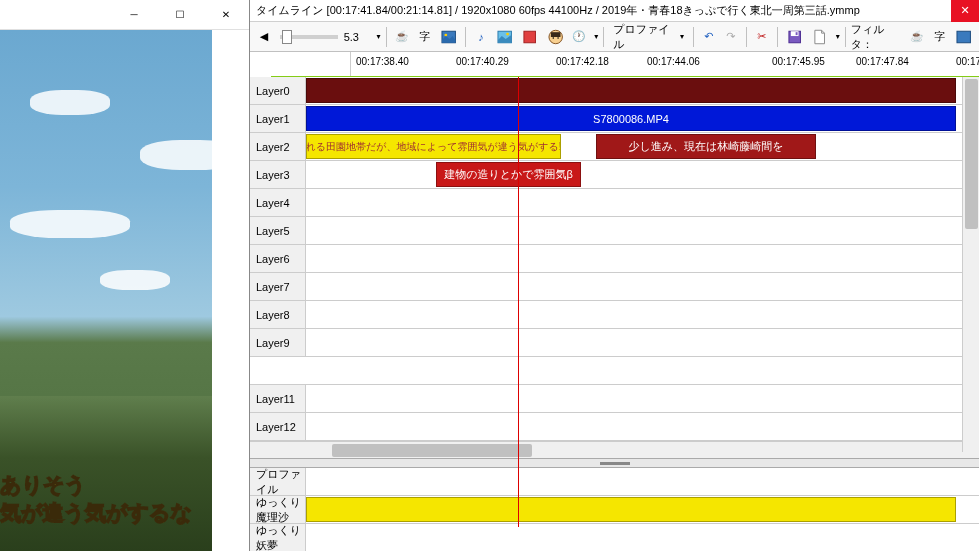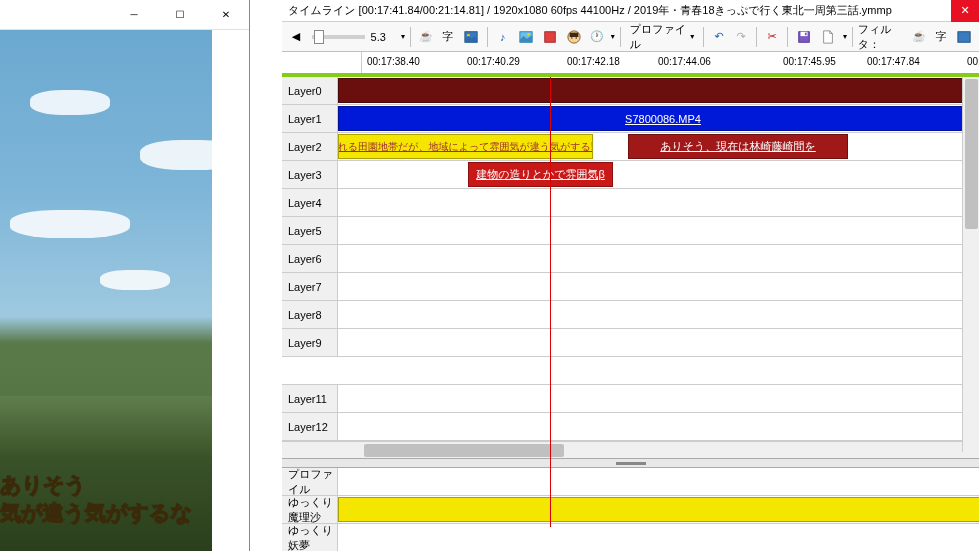--- a/index.html
+++ b/index.html
@@ -4,40 +4,40 @@
 <style>
 * { margin: 0; padding: 0; box-sizing: border-box; font-family: "Meiryo", sans-serif; }
 body { width: 979px; height: 551px; overflow: hidden; background: #fff; display: flex; }
 .preview-pane { width: 249px; height: 551px; position: relative; background: #fff; }
 .preview-titlebar { height: 30px; background: #fff; display: flex; justify-content: flex-end; align-items: center; border-bottom: 1px solid #e0e0e0; }
 .titlebar-btn { width: 46px; height: 30px; display: flex; align-items: center; justify-content: center; font-size: 10px; }
 .preview-content { width: 212px; height: 521px; background: linear-gradient(180deg, #6ba8d0 0%, #7db5d8 30%, #9ec9e0 55%, #5a7a4a 60%, #4a6a3a 100%); position: relative; overflow: hidden; }
 .cloud { position: absolute; background: rgba(255,255,255,0.85); border-radius: 40%; }
 .treeline { position: absolute; left: 0; right: 0; bottom: 0; height: 155px; background: linear-gradient(180deg, rgba(100,130,80,0.7) 0%, #3a5228 40%, #2a3f1c 100%); }
 .subtitle-text { position: absolute; left: 0; bottom: 25px; font-size: 21px; font-weight: bold; color: #ffe84a; -webkit-text-stroke: 1.5px #3a2a0a; line-height: 1.3; white-space: nowrap; }
-.timeline-pane { flex: 1; height: 551px; display: flex; flex-direction: column; border-left: 1px solid #888; padding-left: 32px; }
+.timeline-pane { flex: 1; height: 551px; display: flex; flex-direction: column; border-left: 1px solid #888; }
 .timeline-title { height: 22px; background: #fff; display: flex; align-items: center; justify-content: space-between; font-size: 11px; padding-left: 6px; border-bottom: 1px solid #d0d0d0; }
 .timeline-close { width: 28px; height: 22px; background: #e81123; color: #fff; display: flex; align-items: center; justify-content: center; font-size: 11px; }
 .toolbar { height: 30px; background: #f8f8f8; border-bottom: 1px solid #c0c0c0; display: flex; align-items: center; padding: 0 4px; gap: 2px; font-size: 11px; }
 .toolbar-sep { width: 1px; height: 20px; background: #c0c0c0; margin: 0 3px; }
 .toolbar-btn { height: 22px; padding: 0 4px; display: flex; align-items: center; justify-content: center; border-radius: 2px; min-width: 20px; }
 .slider-track { width: 60px; height: 4px; background: #d0d0d0; position: relative; margin: 0 4px; }
 .slider-thumb { position: absolute; left: 2px; top: -5px; width: 10px; height: 14px; background: #fff; border: 1px solid #888; }
 .dropdown-arrow { font-size: 8px; margin-left: 2px; }
-.ruler { height: 25px; background: #fff; border-bottom: 4px solid #84cc16; position: relative; display: flex; }
+.ruler { height: 25px; background: #fff; border-bottom: 1px solid #84cc16; position: relative; display: flex; margin-left: 21px; }
 .ruler-spacer { width: 80px; border-right: 1px solid #ccc; flex-shrink: 0; }
 .ruler-ticks { flex: 1; position: relative; font-size: 10px; overflow: hidden; }
 .ruler-label { position: absolute; top: 4px; white-space: nowrap; }
 .playhead { position: absolute; top: 0; width: 1px; background: #d00; height: 450px; z-index: 5; }
 .tracks-area { flex: 1; overflow: hidden; position: relative; display: flex; flex-direction: column; }
 .tracks-scroll { overflow: hidden; }
 .track-row { height: 28px; display: flex; border-bottom: 1px solid #ccc; background: #fff; position: relative; }
 .track-label { width: 56px; background: #f0f0f0; border-right: 1px solid #ccc; display: flex; align-items: center; padding-left: 6px; font-size: 11px; flex-shrink: 0; }
 .track-content { flex: 1; position: relative; overflow: hidden; }
-.clip { position: absolute; top: 1px; bottom: 1px; display: flex; align-items: center; justify-content: center; font-size: 11px; color: #fff; overflow: hidden; white-space: nowrap; border: 1px solid rgba(0,0,0,0.3); padding: 0 4px; text-decoration: underline; }
+.clip { position: absolute; top: 1px; bottom: 1px; display: flex; align-items: center; justify-content: center; font-size: 11px; color: #fff; overflow: hidden; white-space: nowrap; border: 1px solid rgba(0,0,0,0.3); padding: 0 4px; }
 .group-divider { height: 10px; background: #e8e8e8; border-top: 1px solid #aaa; border-bottom: 1px solid #aaa; display: flex; align-items: center; justify-content: center; }
 .drag-handle { width: 30px; height: 3px; background: #888; }
 .scrollbar-h { height: 17px; background: #f0f0f0; border-top: 1px solid #ccc; position: relative; }
 .scrollbar-thumb-h { position: absolute; left: 82px; top: 2px; height: 13px; width: 200px; background: #c0c0c0; border-radius: 2px; }
 .scrollbar-v { position: absolute; right: 0; top: 0; width: 17px; height: 375px; background: #f0f0f0; border-left: 1px solid #ccc; }
 .scrollbar-thumb-v { position: absolute; top: 2px; left: 2px; width: 13px; height: 150px; background: #c0c0c0; border-radius: 2px; }
 .icon-svg { width: 16px; height: 16px; }
 </style>
 </head>
 <body>
@@ -169,21 +169,21 @@
       <div class="track-row">
           <div class="track-label">Layer1</div>
           <div class="track-content">
             <div class="clip" style="left:0;width:650px;background:#0018d8">S7800086.MP4</div>
           </div>
         </div>
       <div class="track-row">
           <div class="track-label">Layer2</div>
           <div class="track-content">
         <div class="clip" style="left:0;width:255px;background:#f5e600;color:#a03030;font-size:10px">れる田園地帯だが、地域によって雰囲気が違う気がする!</div>
-        <div class="clip" style="left:290px;width:220px;background:#a01818">ありそう、現在は林崎藤崎間を</div>
+        <div class="clip" style="left:290px;width:220px;background:#a01818">少し進み、現在は林崎藤崎間を</div>
       </div>
         </div>
       <div class="track-row">
           <div class="track-label">Layer3</div>
           <div class="track-content">
             <div class="clip" style="left:130px;width:145px;background:#c81818">建物の造りとかで雰囲気β</div>
           </div>
         </div>
       <div class="track-row">
           <div class="track-label">Layer4</div>

